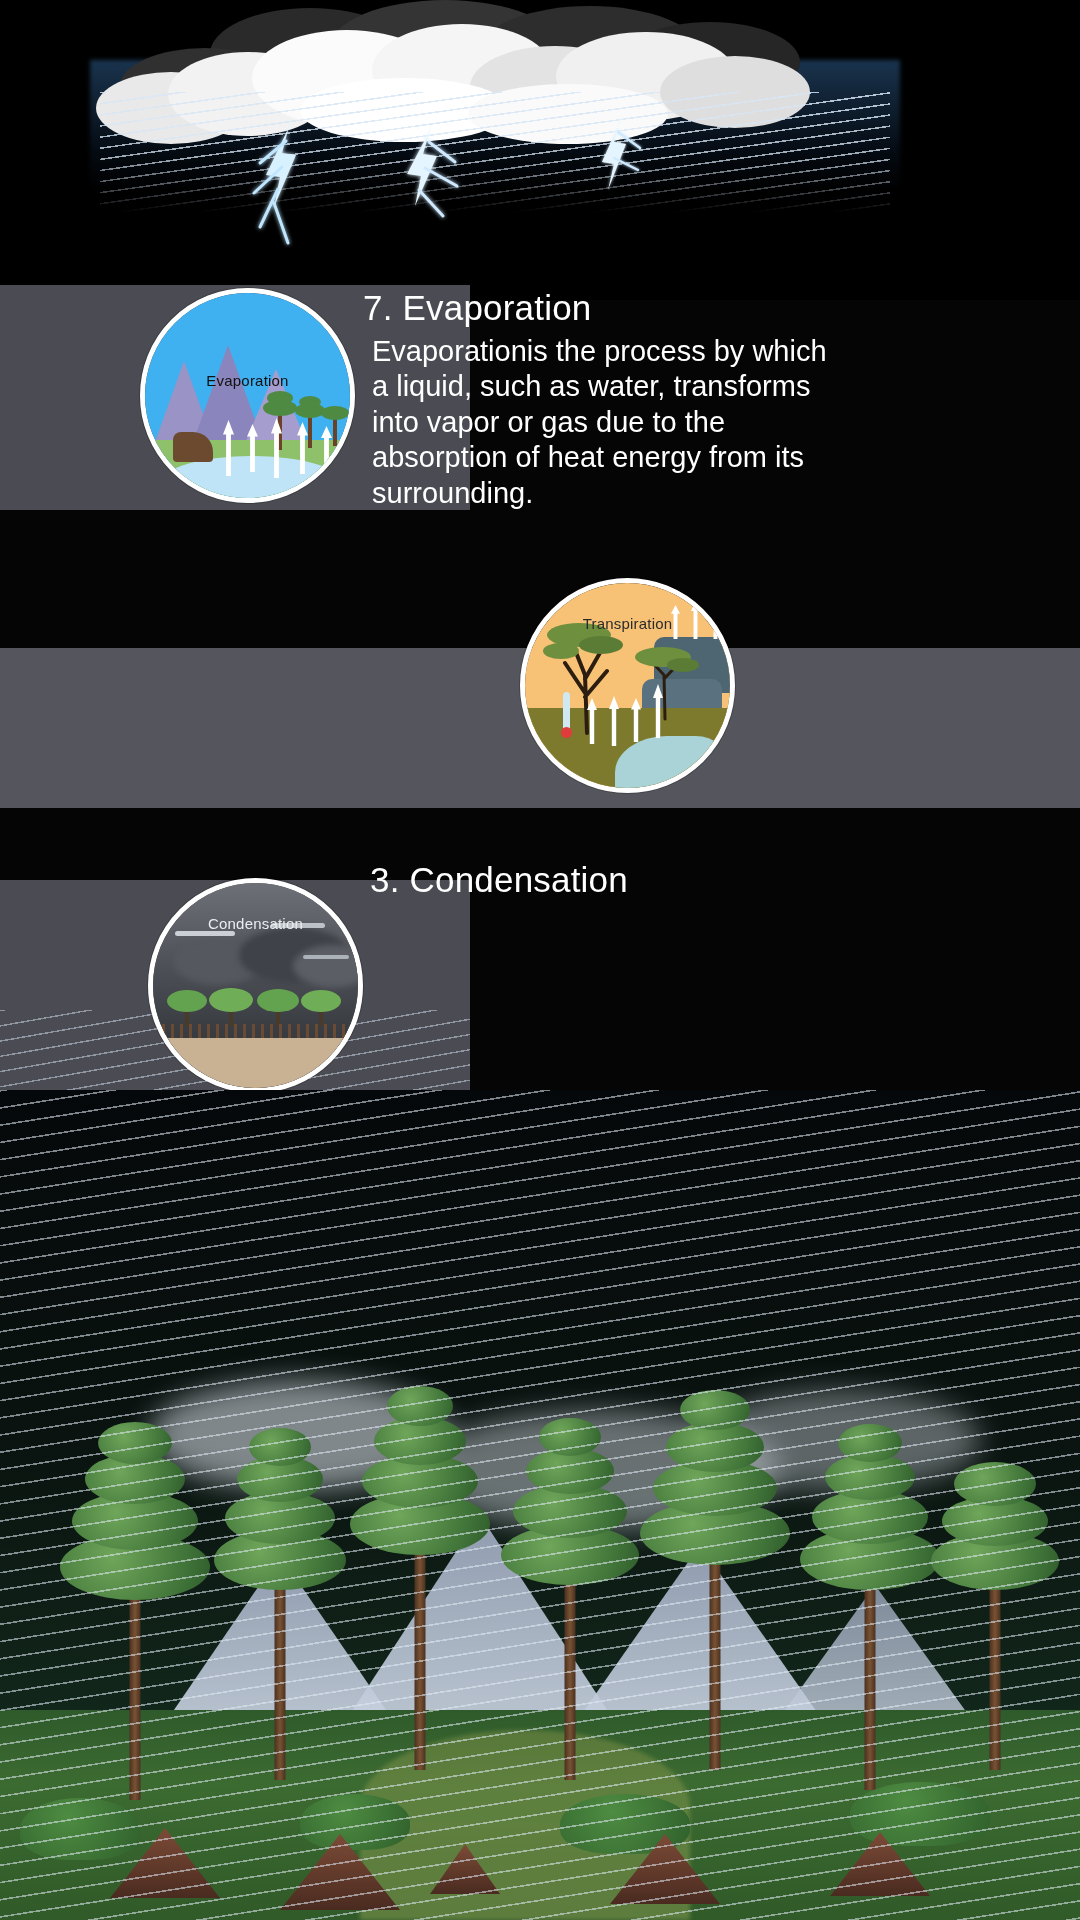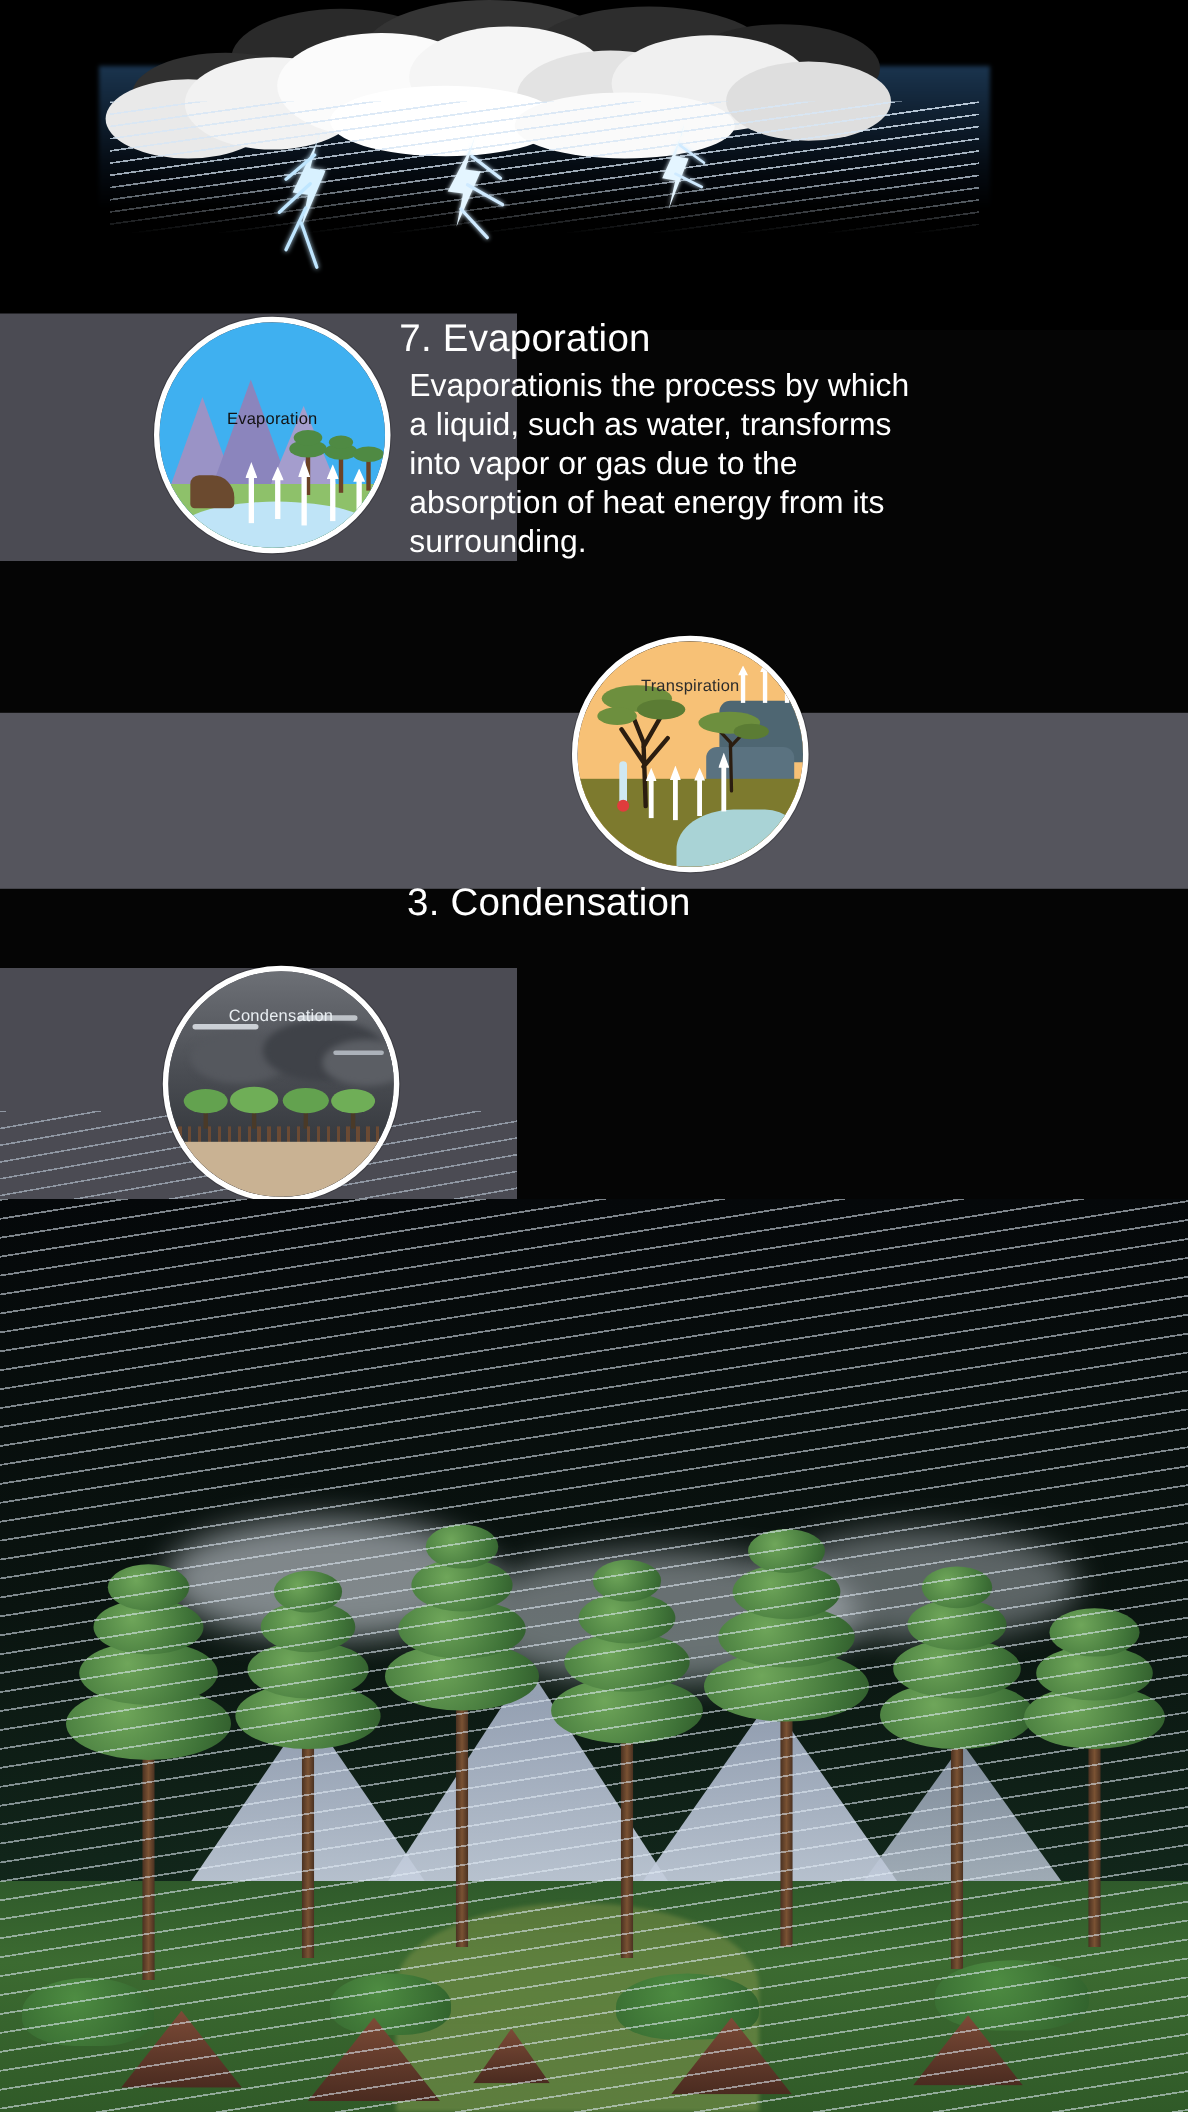--- a/index.html
+++ b/index.html
@@ -37,21 +37,21 @@
   
   .sec-head { position:absolute; font-size:35px; font-weight:400; color:#fff; letter-spacing:.2px; }
   .sec-body { position:absolute; font-size:29px; line-height:1.22; color:#ffffff; font-weight:400; }
 
   #s1h { left:363px; top:288px; }
   #s1b { left:372px; top:334px; width:470px; }
 
   #s2h { left:46px; top:550px; }
   #s2b { left:56px; top:602px; width:460px; }
 
-  #s3h { left:370px; top:801px; }
+  #s3h { left:370px; top:860px; }
   #s3b { left:370px; top:888px; width:480px; }
 
   
   .circle {
     position:absolute; border-radius:50%; overflow:hidden;
     border:5px solid #fff; box-shadow:0 0 0 1px rgba(0,0,0,.2);
   }
   #c1 { left:140px; top:288px; width:215px; height:215px; }
   #c2 { left:520px; top:578px; width:215px; height:215px; }
   #c3 { left:148px; top:878px; width:215px; height:215px; }

